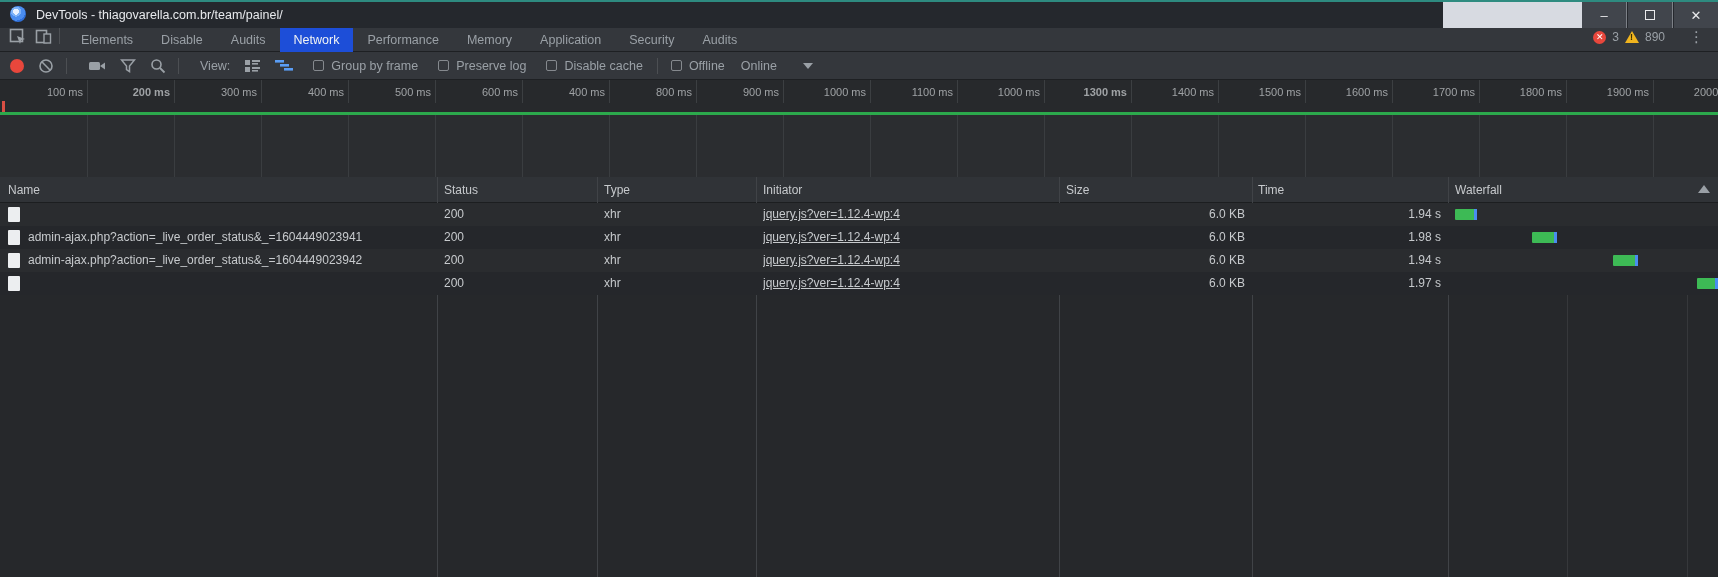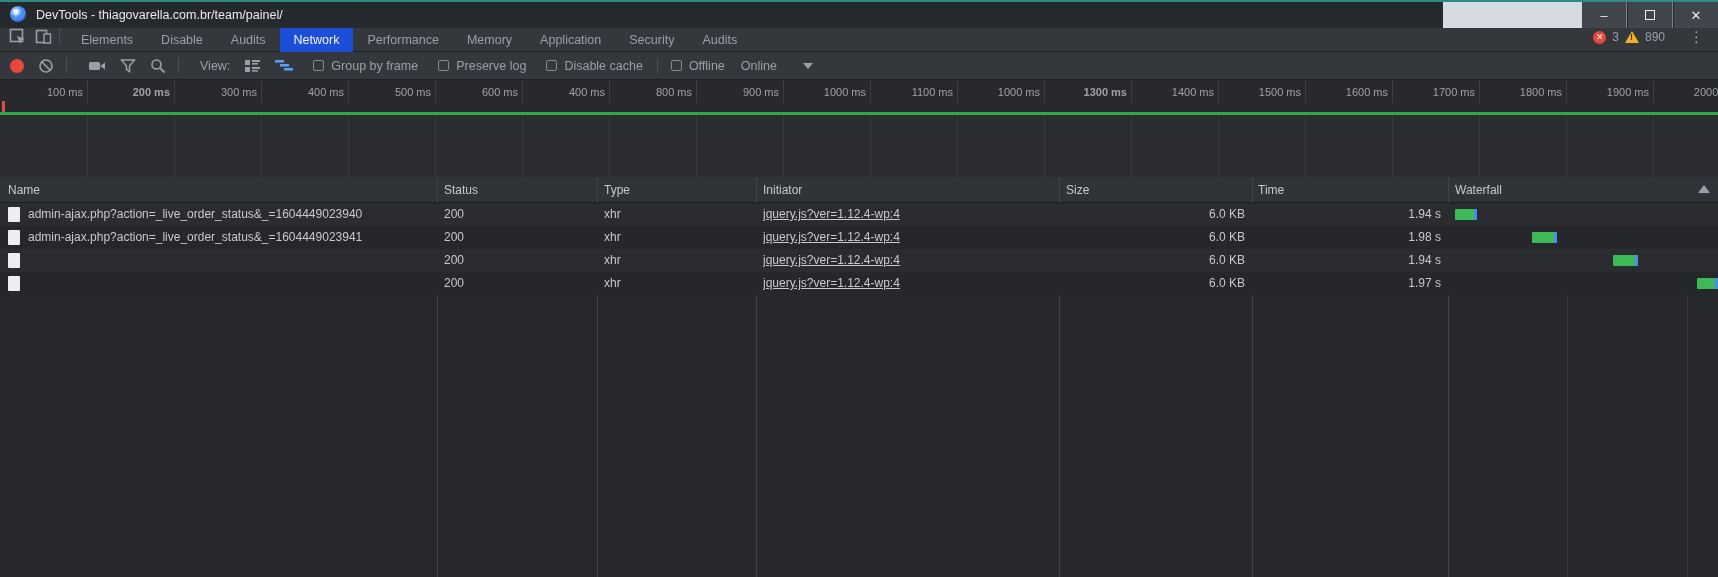--- a/index.html
+++ b/index.html
@@ -271,21 +271,20 @@
     <div class="coldiv" style="left:597px"></div>
     <div class="coldiv" style="left:756px"></div>
     <div class="coldiv" style="left:1059px"></div>
     <div class="coldiv" style="left:1252px"></div>
     <div class="coldiv" style="left:1448px"></div>
     <div class="wfgrid" style="left:1567px"></div>
     <div class="wfgrid" style="left:1687px"></div>
 
     <div class="row odd" style="top:26px">
       <div class="doc-icon"></div>
-      <div class="cell c-name">admin-ajax.php?action=_live_order_status&amp;_=1604449023940</div>
       <div class="cell c-status">200</div>
       <div class="cell c-type">xhr</div>
       <div class="cell c-init">jquery.js?ver=1.12.4-wp:4</div>
       <div class="cell c-size">6.0 KB</div>
       <div class="cell c-time">1.94 s</div>
       <div class="wf-bar" style="left:1455px;width:22px">
           <div class="wf-tail"></div>
         </div>
     </div>
 
@@ -297,20 +296,21 @@
       <div class="cell c-init">jquery.js?ver=1.12.4-wp:4</div>
       <div class="cell c-size">6.0 KB</div>
       <div class="cell c-time">1.98 s</div>
       <div class="wf-bar" style="left:1532px;width:25px">
           <div class="wf-tail"></div>
         </div>
     </div>
 
     <div class="row odd" style="top:72px">
       <div class="doc-icon"></div>
+      <div class="cell c-name">admin-ajax.php?action=_live_order_status&amp;_=1604449023942</div>
       <div class="cell c-status">200</div>
       <div class="cell c-type">xhr</div>
       <div class="cell c-init">jquery.js?ver=1.12.4-wp:4</div>
       <div class="cell c-size">6.0 KB</div>
       <div class="cell c-time">1.94 s</div>
       <div class="wf-bar" style="left:1613px;width:25px">
           <div class="wf-tail"></div>
         </div>
     </div>
 

